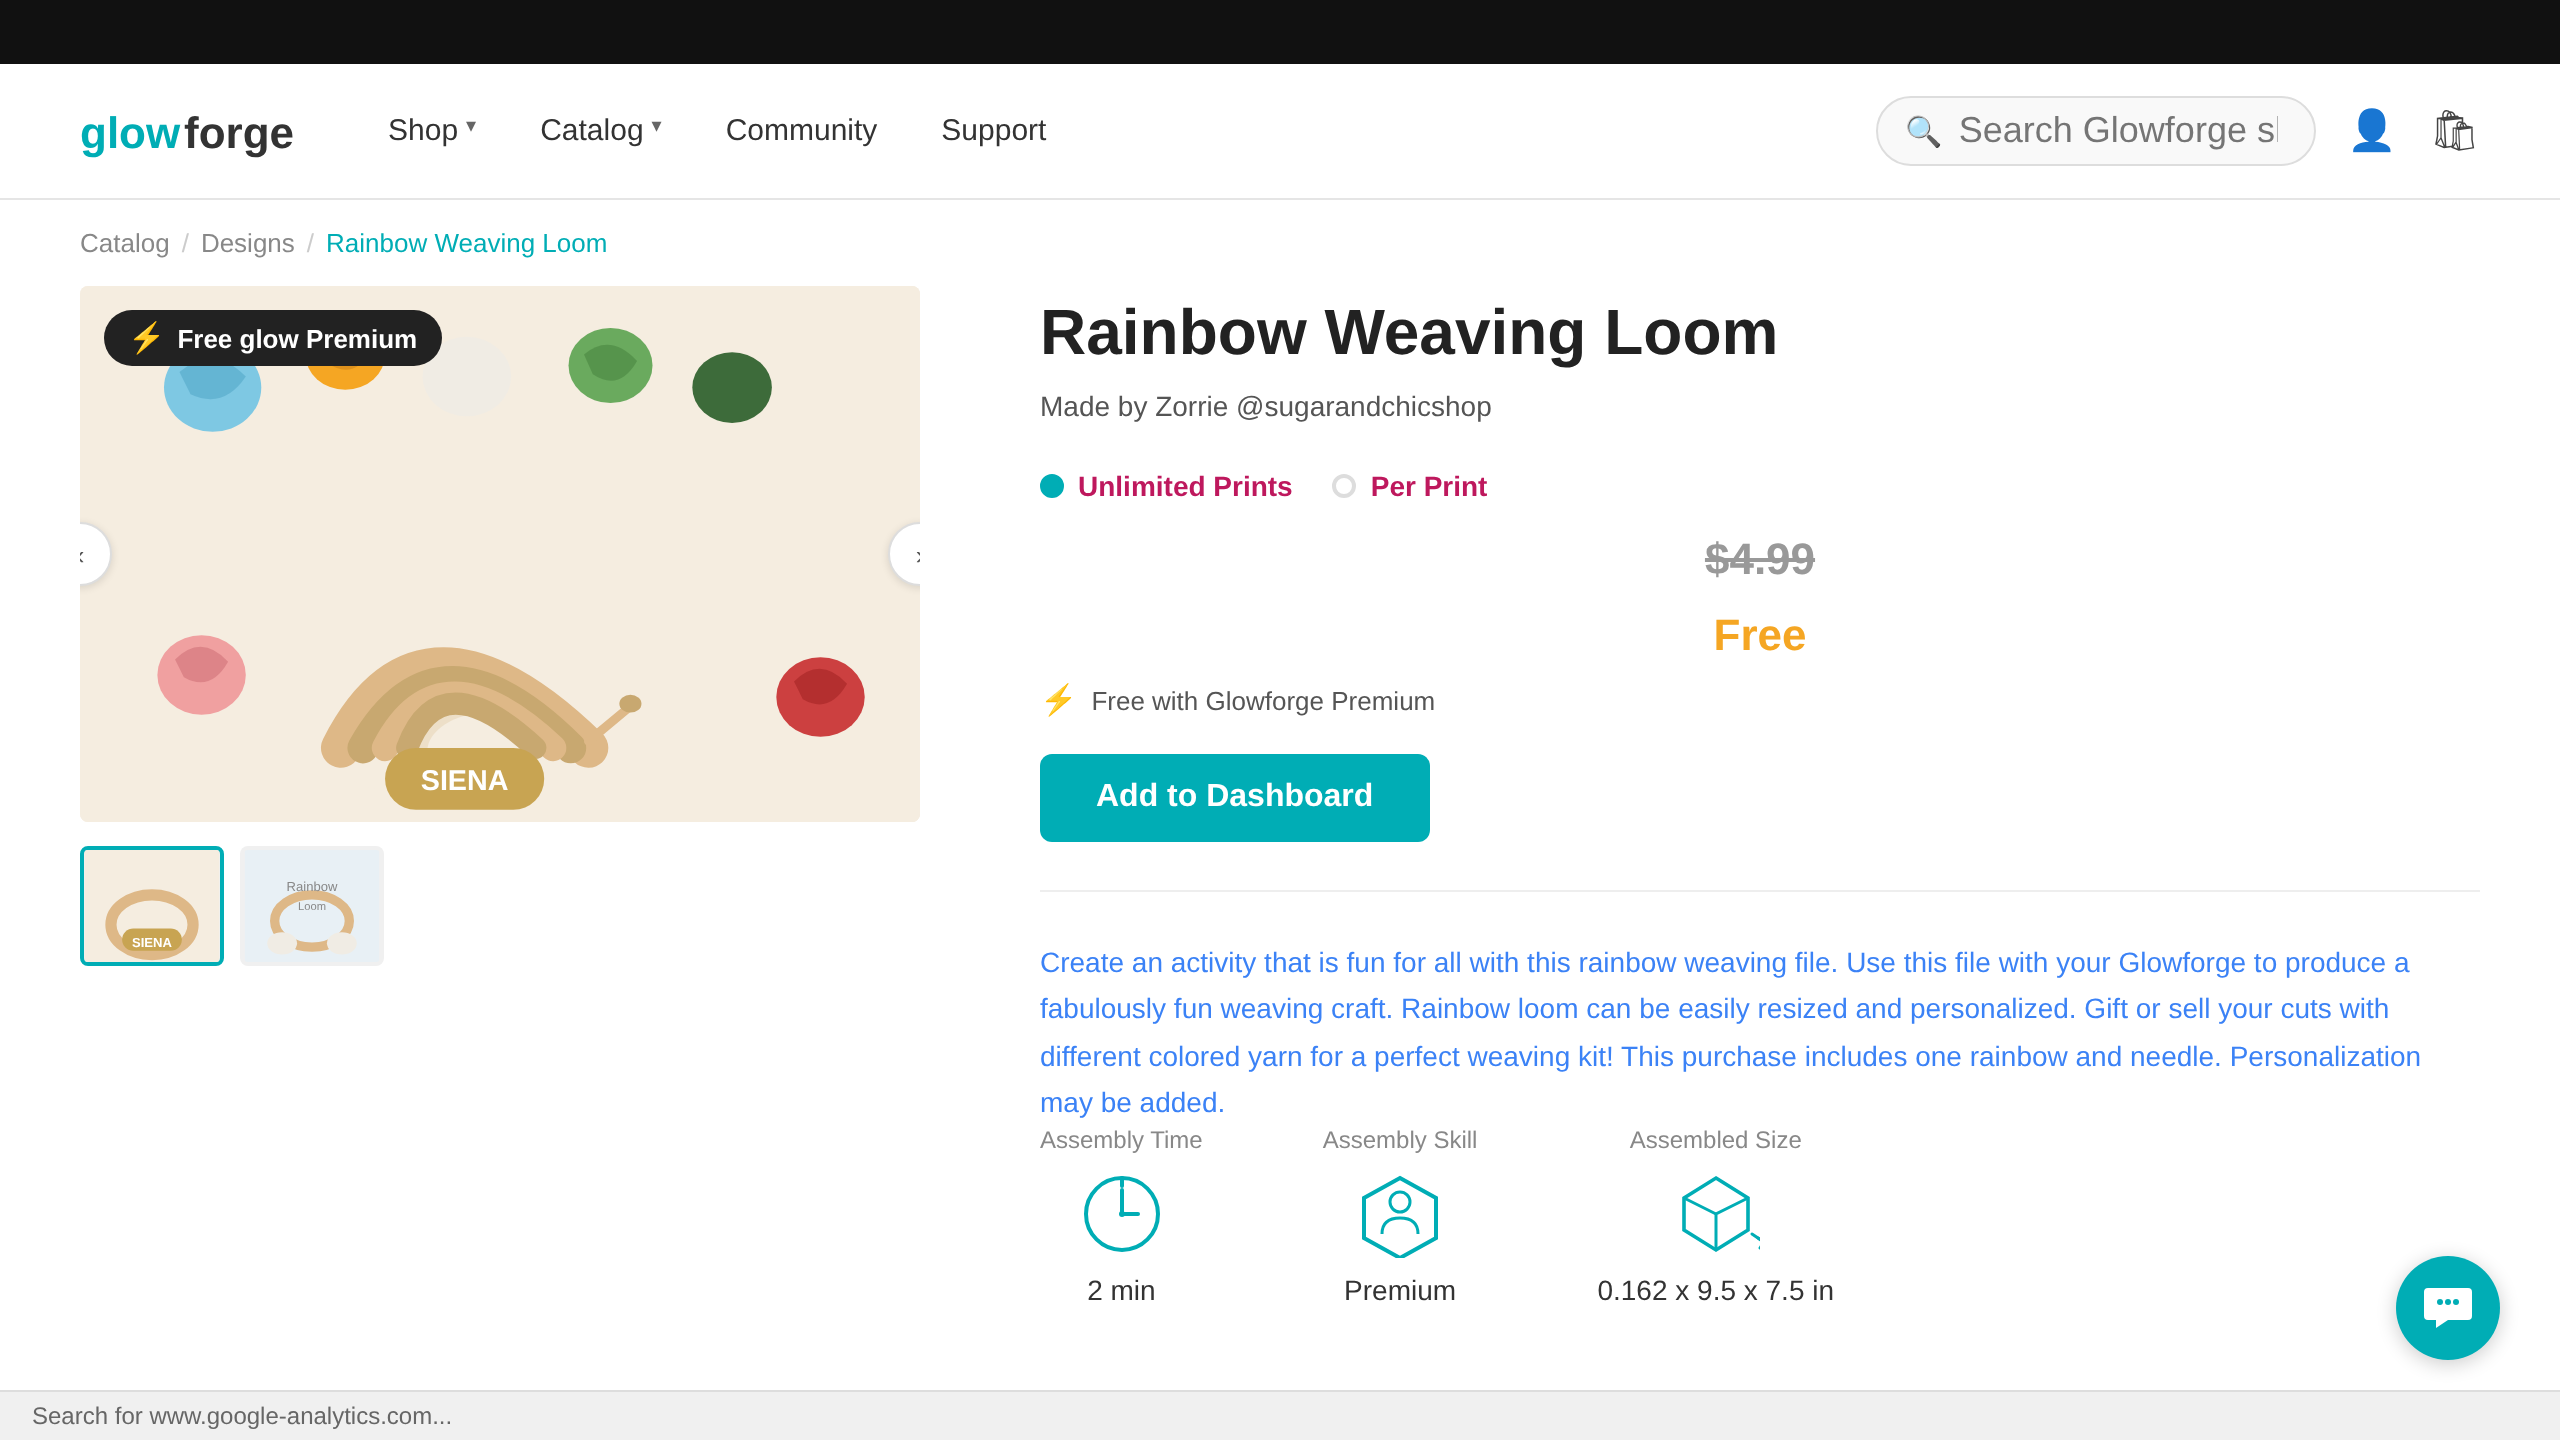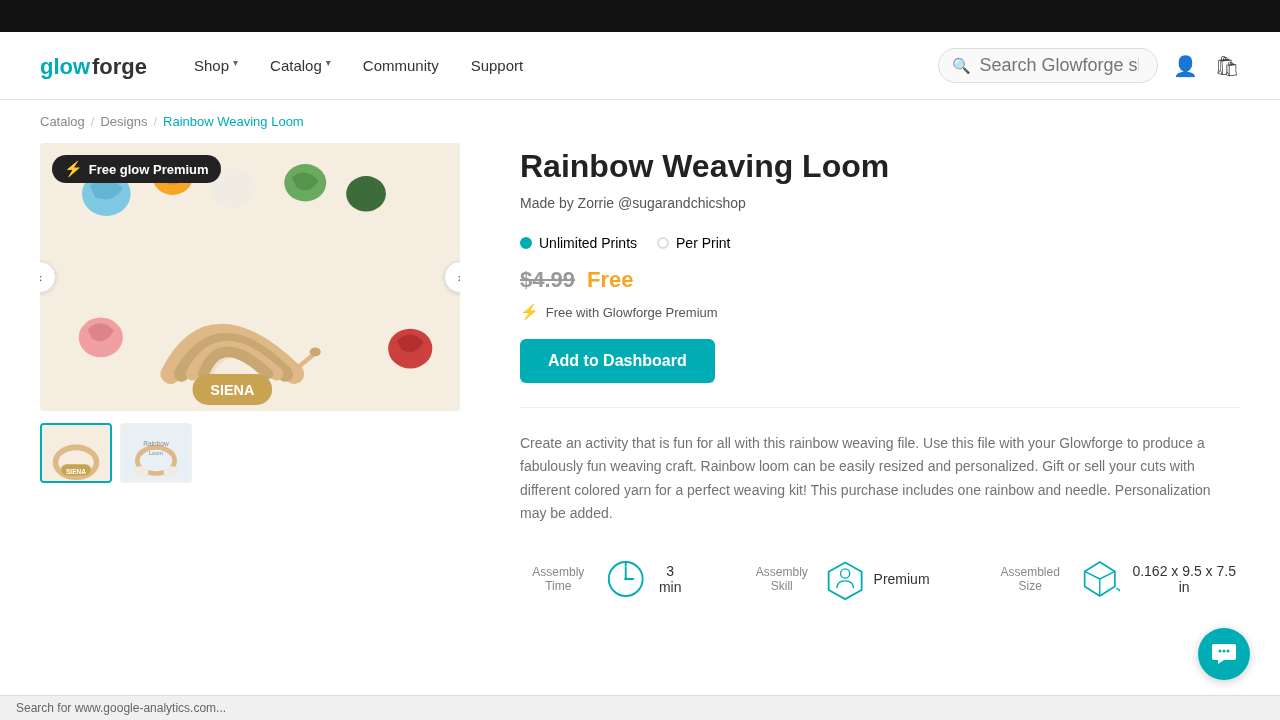--- a/index.html
+++ b/index.html
@@ -77,42 +77,42 @@
     .product-title { font-size: 32px; font-weight: 700; color: #222; margin-bottom: 10px; line-height: 1.2; }
     .product-author { font-size: 14px; color: #555; margin-bottom: 24px; }
 
     .pricing-toggle { display: flex; align-items: center; gap: 20px; margin-bottom: 16px; }
     .toggle-option { display: flex; align-items: center; gap: 7px; cursor: pointer; font-size: 14px; }
     .toggle-dot {
       width: 12px; height: 12px; border-radius: 50%;
       border: 2px solid #ddd; background: #fff;
     }
     .toggle-dot.active { background: #00adb5; border-color: #00adb5; }
-    .toggle-label { color: #000000; font-weight: 400; }
-
-    .price-row { display: flex; align-items: center; gap: 12px; margin-bottom: 10px; }
+    .toggle-label { color: #be185d; font-weight: 700; }
+
+    .price-row { display: flex; align-items: center; gap: 12px; margin-bottom: 10px; flex-direction: column; }
     .price-original { font-size: 22px; color: #999; text-decoration: line-through; font-weight: 600; }
     .price-free { font-size: 22px; color: #f5a623; font-weight: 700; text-align: center; }
 
     .premium-note { display: flex; align-items: center; gap: 7px; font-size: 13px; color: #555; margin-bottom: 18px; }
     .premium-icon { font-size: 15px; }
 
     .add-dashboard-btn {
       background: #00adb5; color: #fff; border: none; border-radius: 6px;
       padding: 13px 28px; font-size: 16px; font-weight: 600; cursor: pointer;
       margin-bottom: 24px;
     }
 
     .divider { border: none; border-top: 1px solid #eee; margin-bottom: 24px; }
 
-    .description { font-size: 14px; color: #737373; line-height: 1.65; margin-bottom: 32px; }
+    .description { font-size: 14px; color: #3b82f6; line-height: 1.65; }
 
     
     .specs-row { display: flex; gap: 60px; }
-    .spec-item { display: flex; flex-direction: row; align-items: center; gap: 8px; }
+    .spec-item { display: flex; flex-direction: column; align-items: center; gap: 8px; }
     .spec-label { font-size: 12px; color: #888; text-align: center; }
     .spec-icon { width: 44px; height: 44px; }
     .spec-value { font-size: 14px; color: #333; font-weight: 500; text-align: center; }
 
     
     .status-bar {
       position: fixed; bottom: 0; left: 0; right: 0;
       background: #f0f0f0; padding: 5px 16px; font-size: 12px; color: #666;
       border-top: 1px solid #ddd;
     }
@@ -300,21 +300,21 @@
 
       <div class="spec-item">
         <span class="spec-label">Assembly Time</span>
         <svg class="spec-icon" viewBox="0 0 44 44" fill="none" xmlns="http://www.w3.org/2000/svg">
           <circle cx="22" cy="22" r="18" stroke="#00adb5" stroke-width="2" fill="none"></circle>
           <circle cx="22" cy="22" r="1.5" fill="#00adb5"></circle>
           <line x1="22" y1="22" x2="22" y2="10" stroke="#00adb5" stroke-width="2" stroke-linecap="round"></line>
           <line x1="22" y1="22" x2="30" y2="22" stroke="#00adb5" stroke-width="2" stroke-linecap="round"></line>
           <line x1="22" y1="4" x2="22" y2="8" stroke="#00adb5" stroke-width="2" stroke-linecap="round"></line>
         </svg>
-        <span class="spec-value">3 min</span>
+        <span class="spec-value">2 min</span>
       </div>
 
       <div class="spec-item">
         <span class="spec-label">Assembly Skill</span>
         <svg class="spec-icon" viewBox="0 0 44 44" fill="none" xmlns="http://www.w3.org/2000/svg">
           <polygon points="22,4 40,14 40,34 22,44 4,34 4,14" stroke="#00adb5" stroke-width="2" fill="none"></polygon>
           <circle cx="22" cy="16" r="5" stroke="#00adb5" stroke-width="1.5" fill="none"></circle>
           <path d="M13 32 Q13 24 22 24 Q31 24 31 32" stroke="#00adb5" stroke-width="1.5" fill="none"></path>
         </svg>
         <span class="spec-value">Premium</span>

